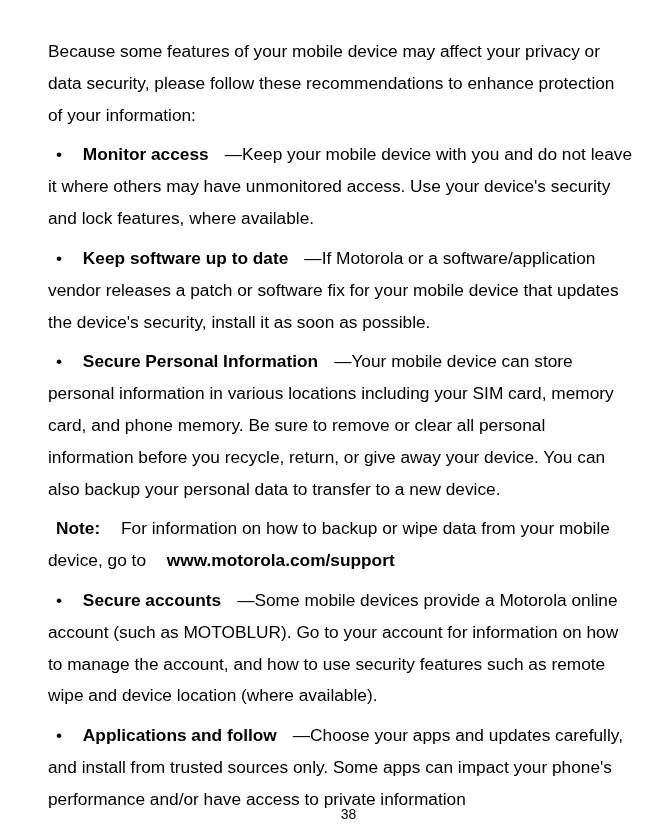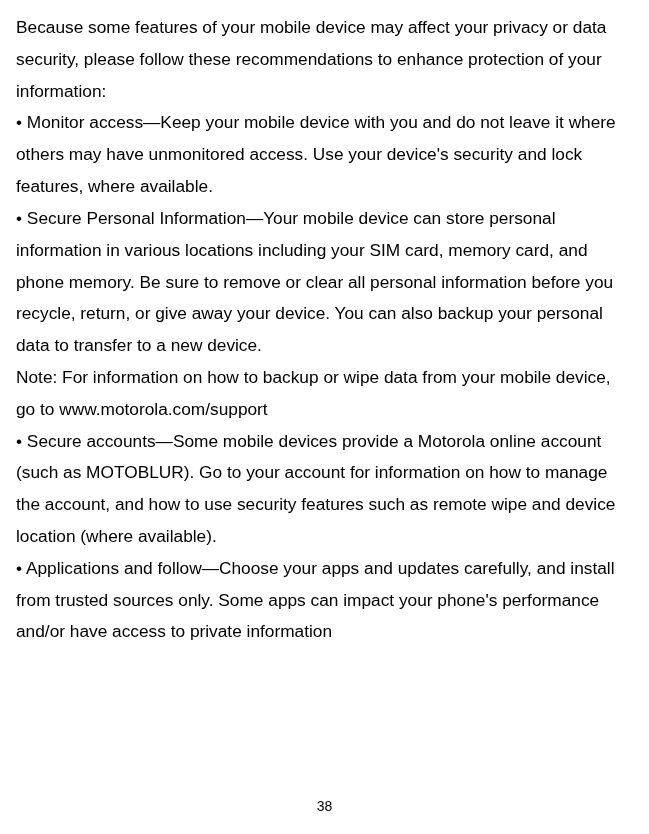--- a/index.html
+++ b/index.html
@@ -1,49 +1,52 @@
 <!DOCTYPE html>
 <html><head>
 <meta charset="utf-8">
 <style>
-  * { margin: 0; padding: 0; box-sizing: border-box; }
+  * { margin: 8px; padding: 0; box-sizing: border-box; }
   body {
     width: 649px;
     height: 834px;
     background: #fff;
     font-family: Arial, Helvetica, sans-serif;
     color: #000;
     padding: 12px 16px 0 16px;
     position: relative;
   }
   .content {
     font-size: 17.3px;
     line-height: 1.84;
   }
   .para { }
-  .b { font-weight: 400; }
+  .b { font-weight: 700; }
   .page-num {
     position: absolute;
     bottom: 20px;
     left: 0;
     width: 649px;
     text-align: center;
     font-size: 14px;
   }
 </style>
 </head>
 <body>
 
 <div class="content">
   <div class="para">Because some features of your mobile device may affect your privacy or data security, please follow these recommendations to enhance protection of your information:</div>
 
   <div class="para">
     <span>• </span><span class="b">Monitor access</span><span>—Keep your mobile device with you and do not leave it where others may have unmonitored access. Use your device's security and lock features, where available.</span>
   </div>
 
+  <div class="para">
+    <span>• </span><span class="b">Keep software up to date</span><span>—If Motorola or a software/application vendor releases a patch or software fix for your mobile device that updates the device's security, install it as soon as possible.</span>
+  </div>
 
   <div class="para">
     <span>• </span><span class="b">Secure Personal Information</span><span>—Your mobile device can store personal information in various locations including your SIM card, memory card, and phone memory. Be sure to remove or clear all personal information before you recycle, return, or give away your device. You can also backup your personal data to transfer to a new device.</span>
   </div>
 
   <div class="para">
     <span class="b">Note:</span><span> For information on how to backup or wipe data from your mobile device, go to </span><span class="b">www.motorola.com/support</span>
   </div>
 
   <div class="para">

